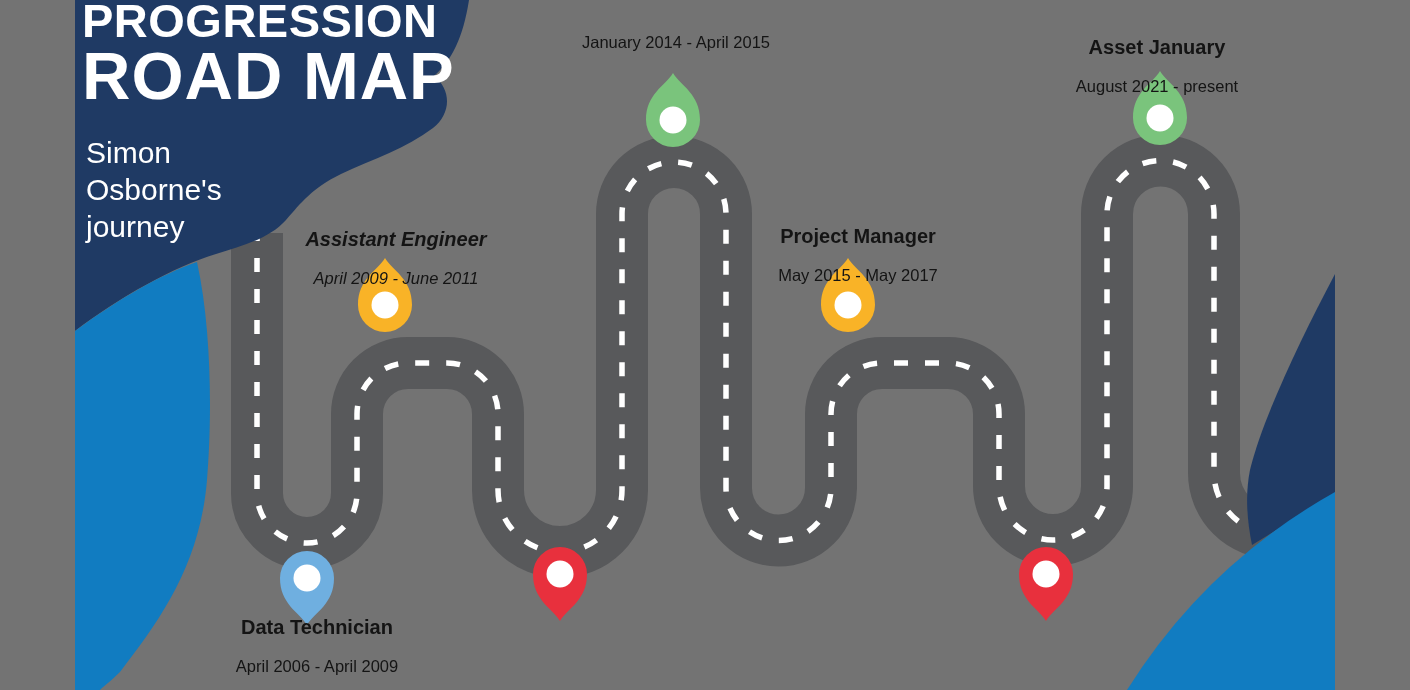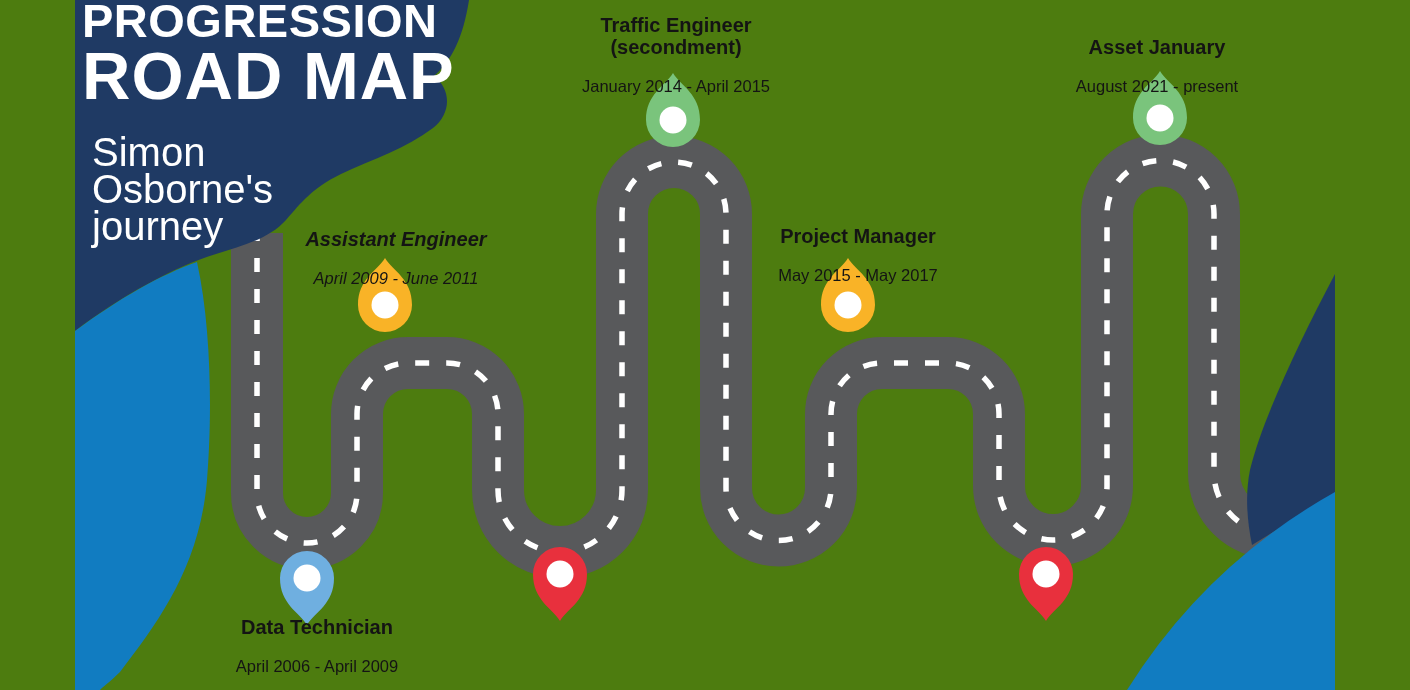--- a/index.html
+++ b/index.html
@@ -1,37 +1,37 @@
 <!DOCTYPE html>
 <html><head>
 <meta charset="utf-8">
 <style>
   html,body{margin:0;padding:0;background:#fff;}
   .stage{
     position:relative;
     width:1410px;height:690px;
     overflow:hidden;
-    background:#4d7c0f;
+    background:#737373;
     font-family:"Liberation Sans", sans-serif;
   }
   .stage svg{position:absolute;left:0;top:0;}
   .header{
     position:absolute;left:82px;top:0;z-index:5;color:#ffffff;
   }
   .title-line1{
     position:absolute;left:0;top:-7px;
     font-size:47px;font-weight:700;letter-spacing:0.5px;white-space:nowrap;
   }
   .title-line2{
     position:absolute;left:0;top:37px;
     font-size:67px;font-weight:700;letter-spacing:1px;white-space:nowrap;
   }
   .subtitle{
-    position:absolute;left:10px;top:134px;
-    font-size:40px;font-weight:400;line-height:37px;white-space:pre-line;
+    position:absolute;left:4px;top:134px;
+    font-size:30px;font-weight:400;line-height:37px;white-space:pre-line;
   }
   .milestone-label{
     position:absolute;z-index:6;
     transform:translateX(-50%);
     text-align:center;color:#141414;white-space:nowrap;
   }
   .m-title{
     font-size:20px;font-weight:700;line-height:22px;white-space:pre-line;
   }
   .m-dates{
@@ -155,22 +155,20 @@
     <div class="m-dates">April 2006 - April 2009</div>
   </div>
 
   <div class="milestone-label" style="left:396px;top:228px;font-style:italic;">
     <div class="m-title">Assistant Engineer</div>
     <div class="m-dates">April 2009 - June 2011</div>
   </div>
 
 
   <div class="milestone-label" style="left:676px;top:14px;">
-    <div class="m-title">Traffic Engineer
-(secondment)</div>
     <div class="m-dates">January 2014 - April 2015</div>
   </div>
 
   <div class="milestone-label" style="left:858px;top:225px;">
     <div class="m-title">Project Manager</div>
     <div class="m-dates">May 2015 - May 2017</div>
   </div>
 
 
   <div class="milestone-label" style="left:1157px;top:36px;">

